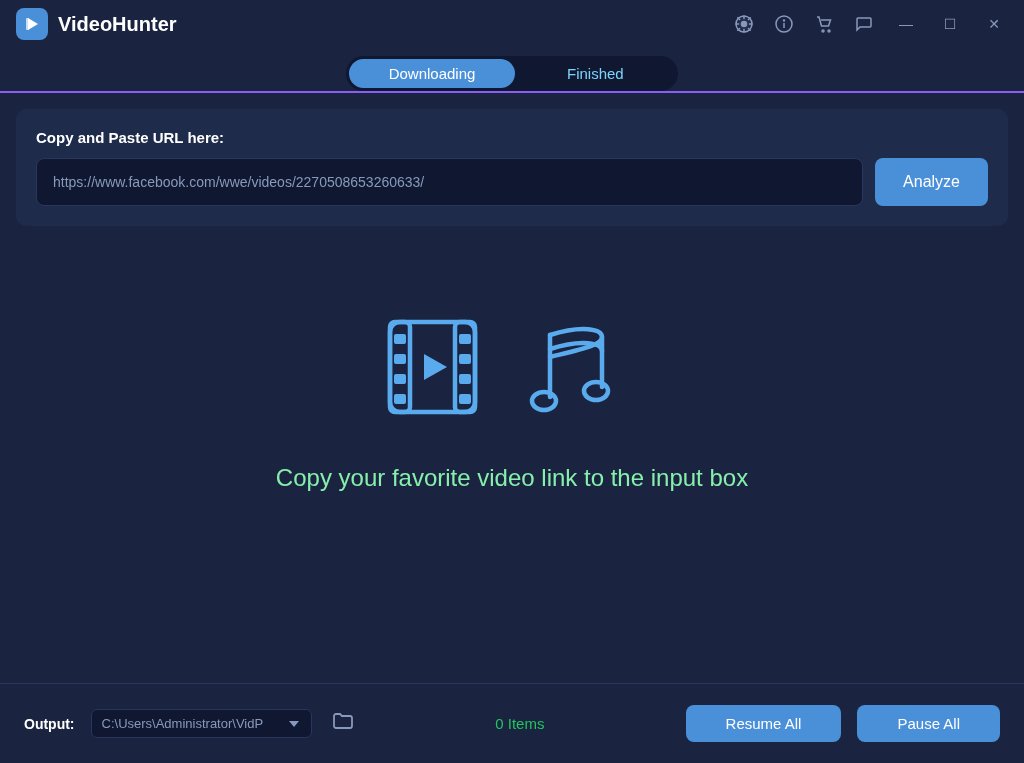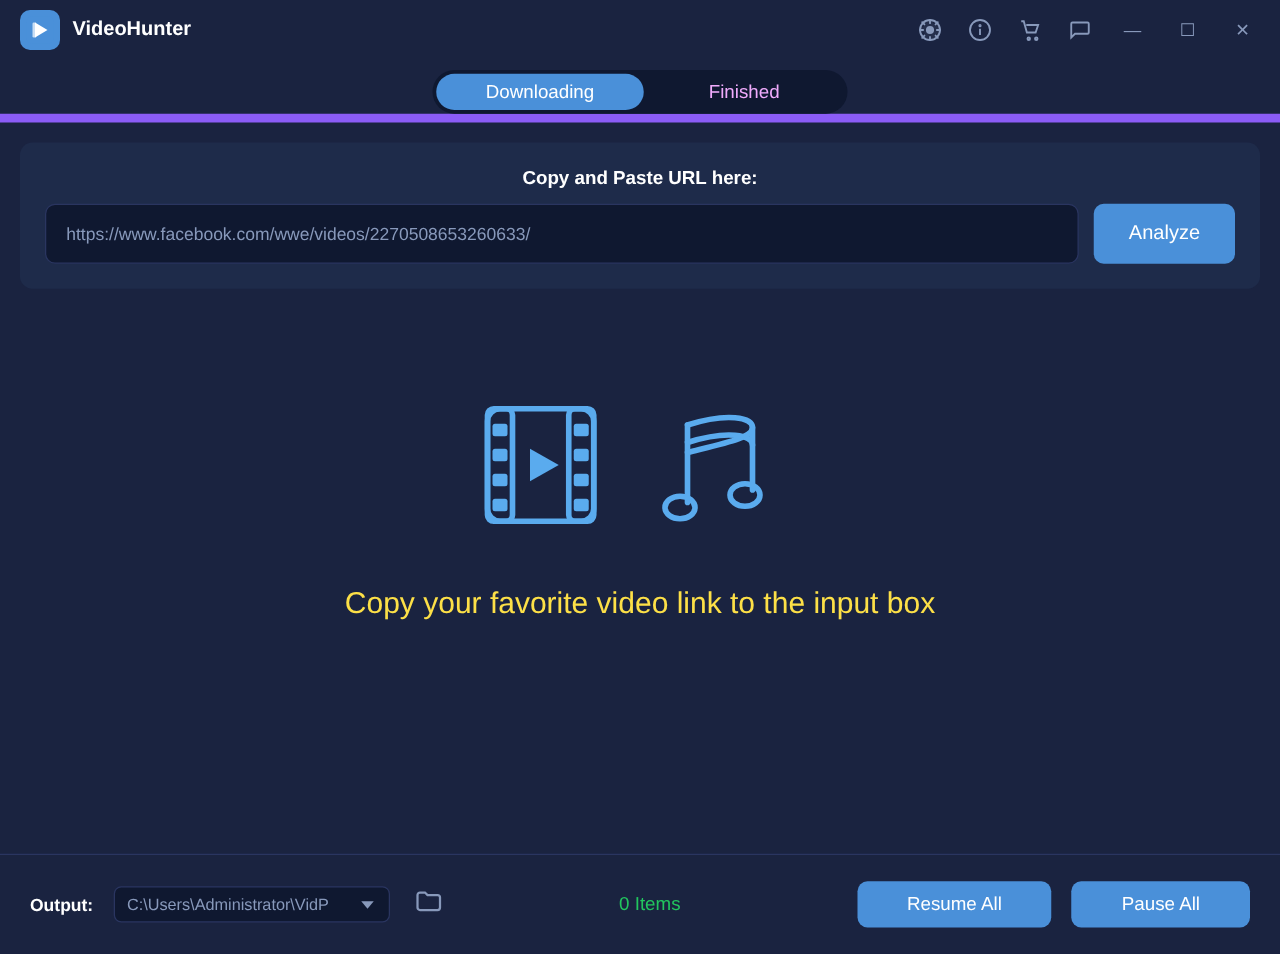--- a/index.html
+++ b/index.html
@@ -32,21 +32,21 @@
       background: #4a90d9;
       border-radius: 8px;
       display: flex;
       align-items: center;
       justify-content: center;
       font-size: 16px;
       color: white;
       font-weight: bold;
     }
     .app-title {
-      font-size: 16px;
+      font-size: 20px;
       font-weight: 600;
       color: #ffffff;
     }
     .titlebar-right {
       display: flex;
       align-items: center;
       gap: 16px;
     }
     .titlebar-icon {
       color: #8899bb;
@@ -69,36 +69,36 @@
       cursor: pointer;
       border-radius: 4px;
     }
 
     
     .tabbar {
       display: flex;
       justify-content: center;
       padding: 8px 0 0 0;
       background: #1a2340;
-      border-bottom: 7px solid #8b5cf6;
+      border-bottom: 2px solid #8b5cf6;
     }
     .tab-container {
       display: flex;
       background: #0f1830;
       border-radius: 20px;
       padding: 3px;
       gap: 0;
     }
     .tab {
       padding: 6px 40px;
       border-radius: 16px;
       font-size: 15px;
       cursor: pointer;
       transition: all 0.2s;
-      color: #f0abfc;
+      color: #7dd3fc;
       min-width: 160px;
       text-align: center;
     }
     .tab.active {
       background: #4a90d9;
       color: #fff;
       font-weight: 500;
     }
 
     
@@ -107,21 +107,20 @@
       margin: 16px;
       border-radius: 10px;
       padding: 20px;
     }
 
     .url-label {
       font-size: 15px;
       font-weight: 600;
       color: #ffffff;
       margin-bottom: 12px;
-      text-align: center;
     }
 
     .url-input-row {
       display: flex;
       gap: 12px;
       align-items: center;
     }
     .url-input {
       flex: 1;
       background: #0f1830;
@@ -157,21 +156,21 @@
 
     .icons-wrapper {
       display: flex;
       align-items: center;
       gap: 20px;
       margin-bottom: 32px;
     }
 
     .empty-state-text {
       font-size: 24px;
-      color: #fde047;
+      color: #86efac;
       font-weight: 400;
     }
 
     
     .footer {
       position: absolute;
       bottom: 0;
       left: 0;
       right: 0;
       height: 80px;

